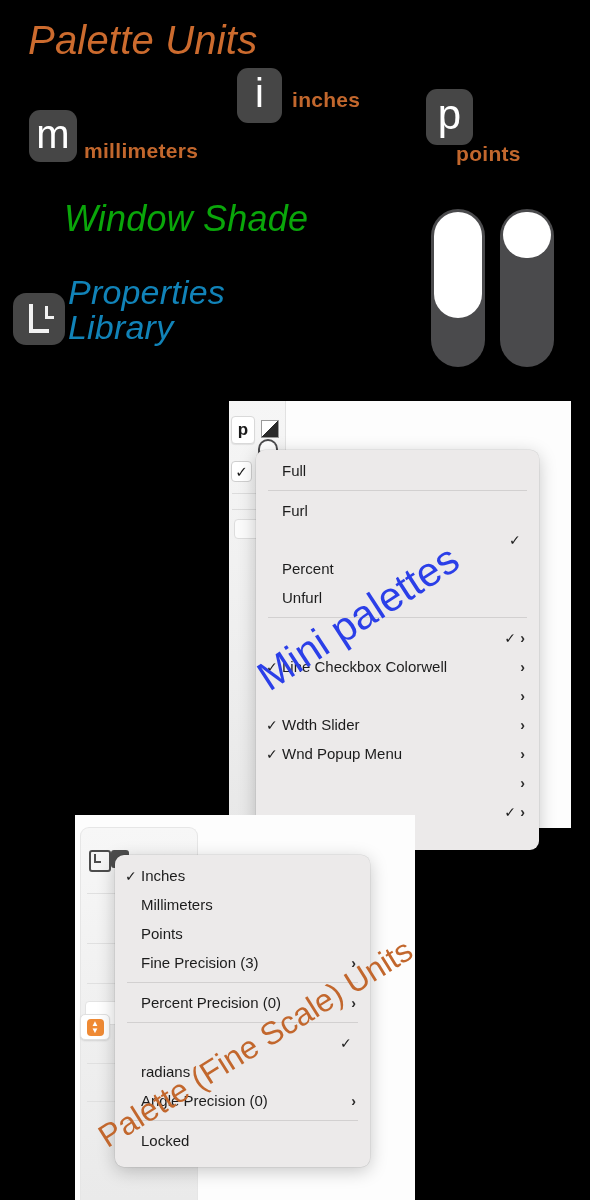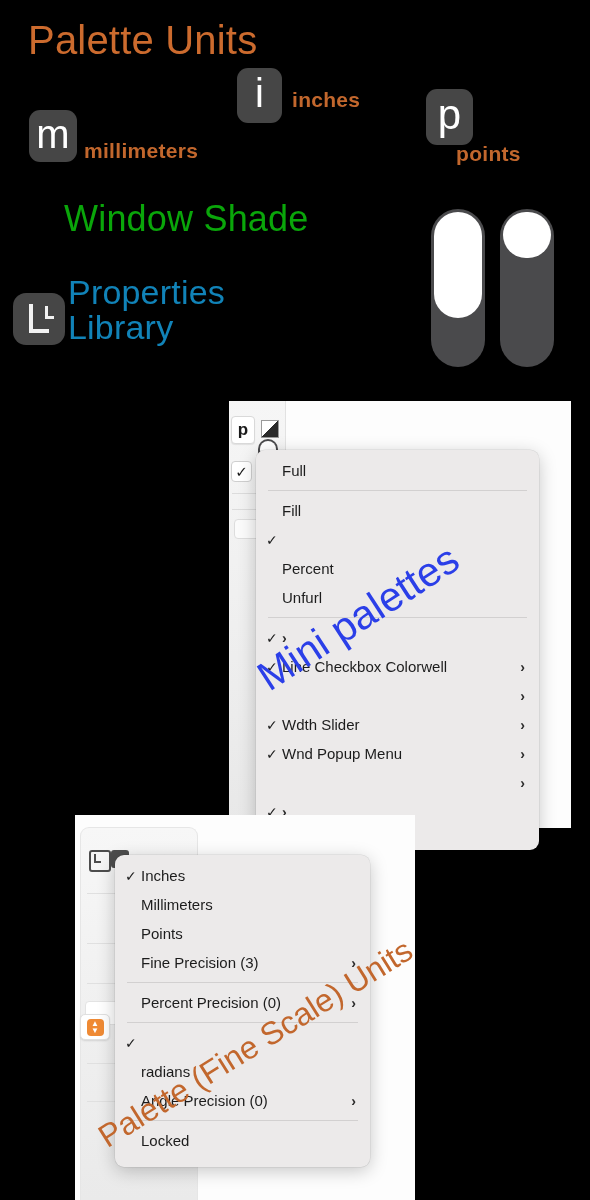--- a/index.html
+++ b/index.html
@@ -5,21 +5,21 @@
   html,body{margin:0;padding:0;background:#000;}
   body{
     width:590px;height:1200px;position:relative;overflow:hidden;
     font-family:"Liberation Sans","DejaVu Sans",sans-serif;
     -webkit-font-smoothing:antialiased;
   }
   .abs{position:absolute;}
 
   
   .ann-head{
-    font-weight:400;letter-spacing:.2px;white-space:nowrap;
+    font-weight:400;letter-spacing:.2px;white-space:nowrap;font-style:italic;
   }
   #ann-palette-units{left:28px;top:18px;font-size:40px;color:#cc6b2e;}
   #ann-window-shade{left:52px;top:198px;font-size:36px;color:#0aa60a;margin-left:12px;}
   #ann-library-props{left:68px;top:275px;font-size:34px;color:#1183b8;line-height:1.02;}
 
   .ann-small{
     font-weight:bold;color:#c2672d;white-space:nowrap;font-size:21px;letter-spacing:.3px;
   }
   #ann-inches{left:292px;top:88px;}
   #ann-millimeters{left:84px;top:139px;}
@@ -101,21 +101,21 @@
   }
 
   
   .menu{
     position:absolute;background:#eceaea;border-radius:9px;
     box-shadow:0 4px 18px rgba(0,0,0,.22),0 0 0 .5px rgba(0,0,0,.10);
     padding:6px 0;box-sizing:border-box;overflow:hidden;
   }
   .mi{
     position:relative;display:flex;align-items:center;
-    height:29px;padding:0 14px 0 10px;font-size:15px;color:#1c1c1c;white-space:nowrap;
+    height:29px;padding:0 14px 0 10px;font-size:15px;color:#1c1c1c;white-space:nowrap;justify-content:flex-end;
   }
   .mi .chkcol{width:16px;flex:0 0 16px;font-size:14px;color:#1c1c1c;line-height:1;}
   .mi .lbl{flex:1 1 auto;}
   .mi .arrow{flex:0 0 auto;font-size:14px;color:#2b2b2b;font-weight:bold;}
   .sep{height:1px;background:#d2d0d0;margin:5px 12px;}
 
   #menu-shade{left:256px;top:450px;width:283px;height:400px;}
   #menu-units{left:115px;top:855px;width:255px;height:312px;}
 
   
@@ -221,21 +221,21 @@
 </div>
 
 <div class="menu" id="menu-shade">
     <div class="mi">
       <span class="chkcol"></span>
       <span class="lbl">Full</span>
     </div>
     <div class="sep"></div>
     <div class="mi">
       <span class="chkcol"></span>
-      <span class="lbl">Fill</span>
+      <span class="lbl">Furl</span>
     </div>
     <div class="mi">
       <span class="chkcol">✓</span>
     </div>
     <div class="mi">
       <span class="chkcol"></span>
       <span class="lbl">Percent</span>
     </div>
     <div class="mi">
       <span class="chkcol"></span>

